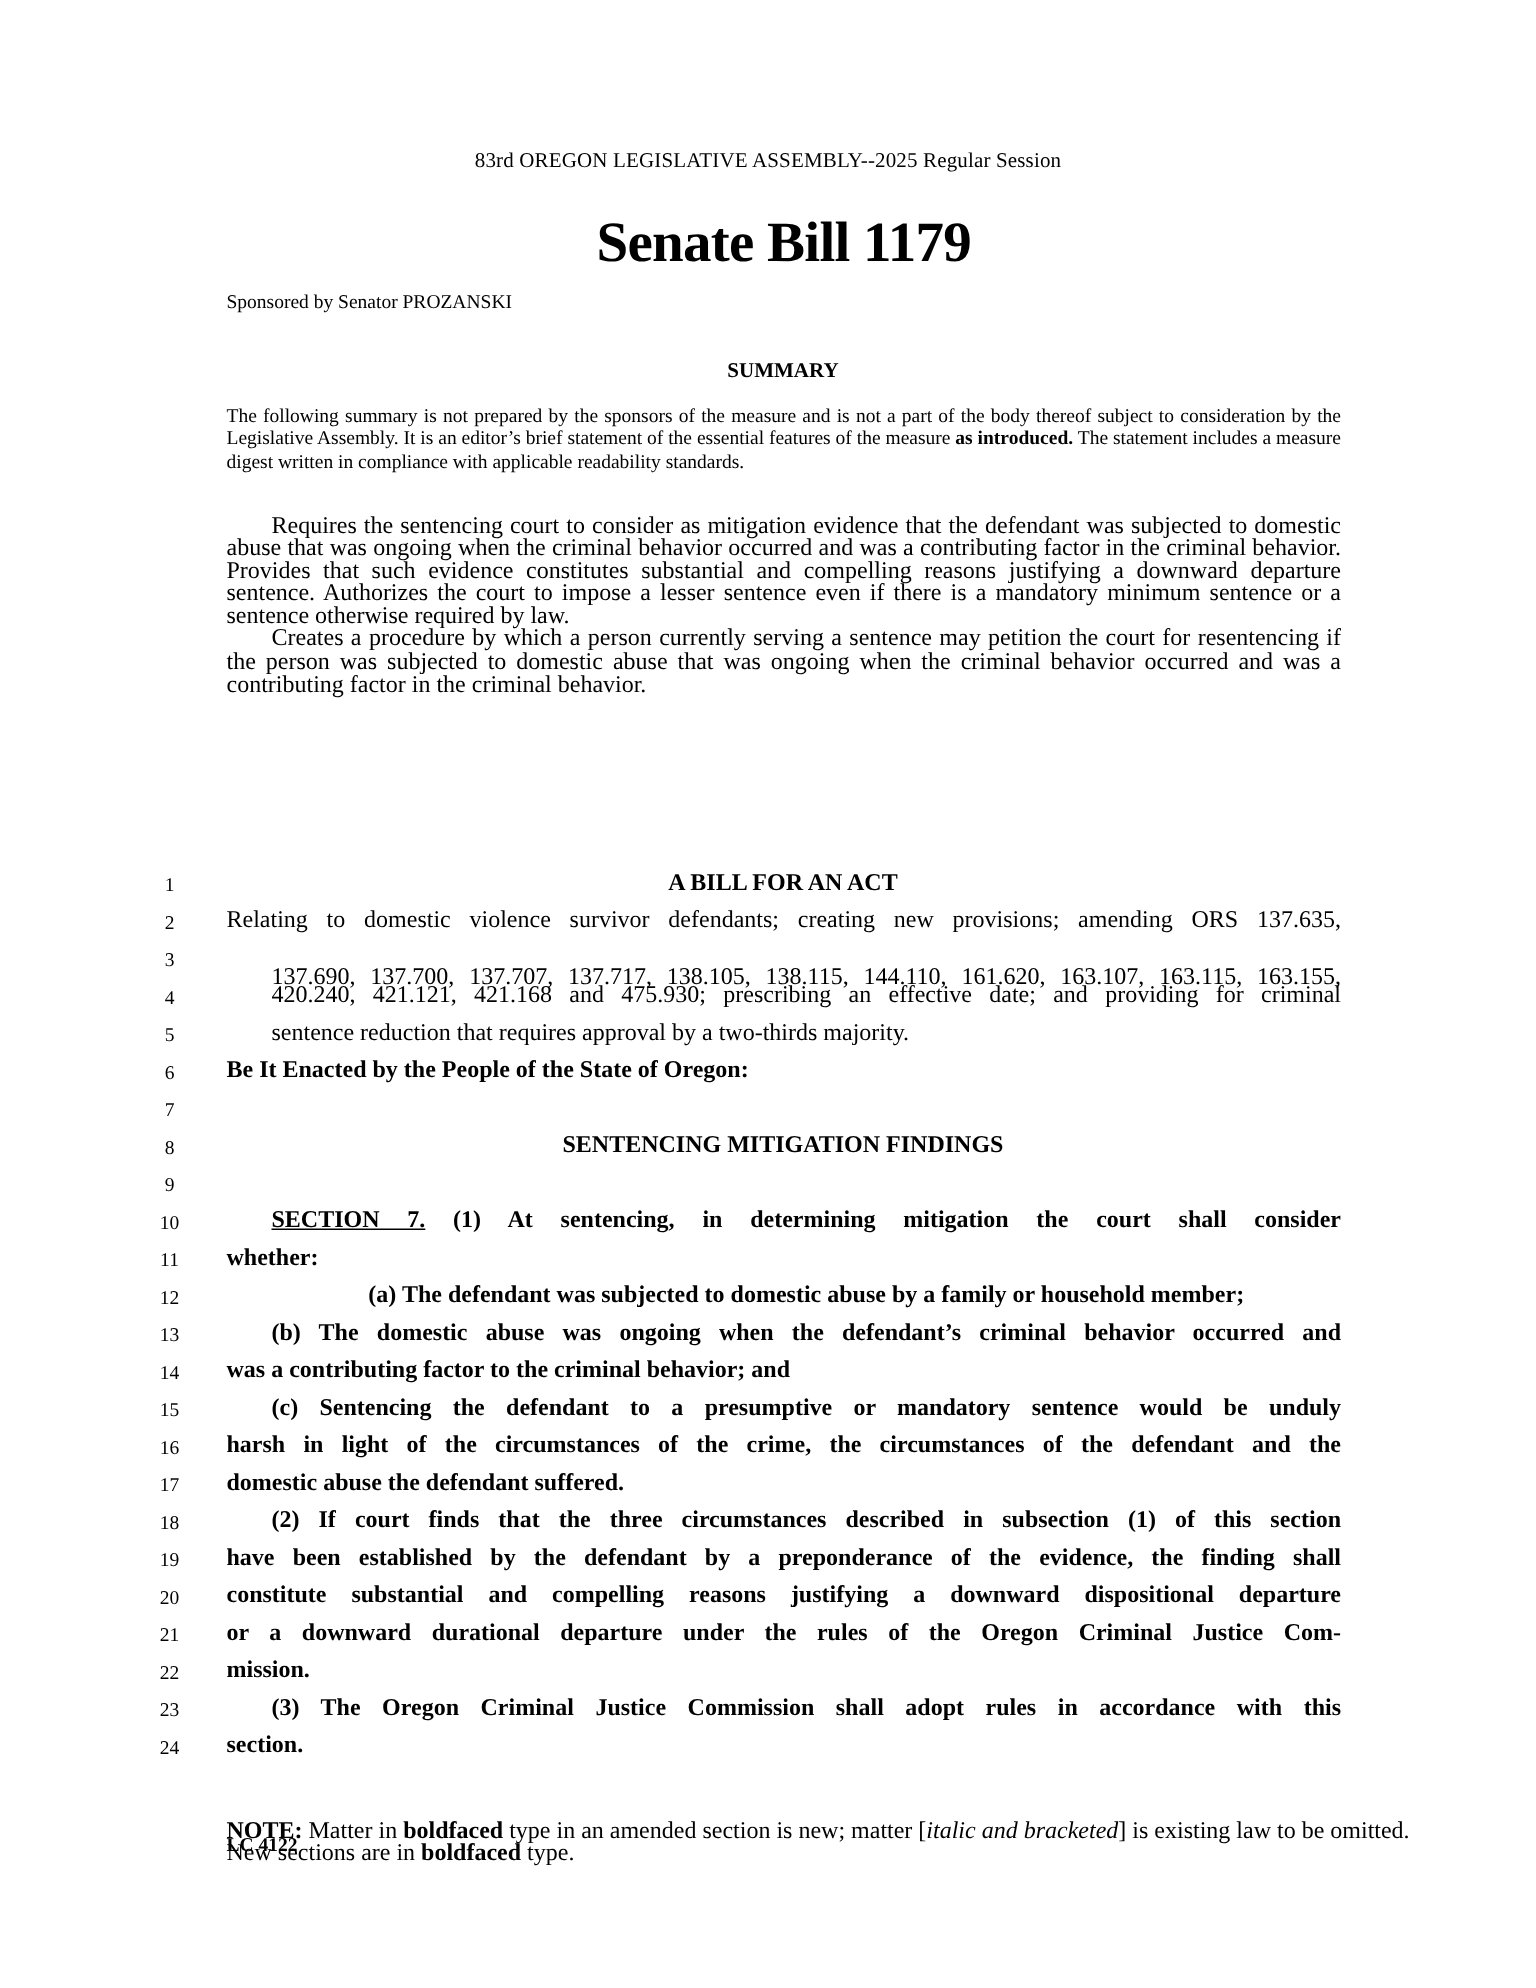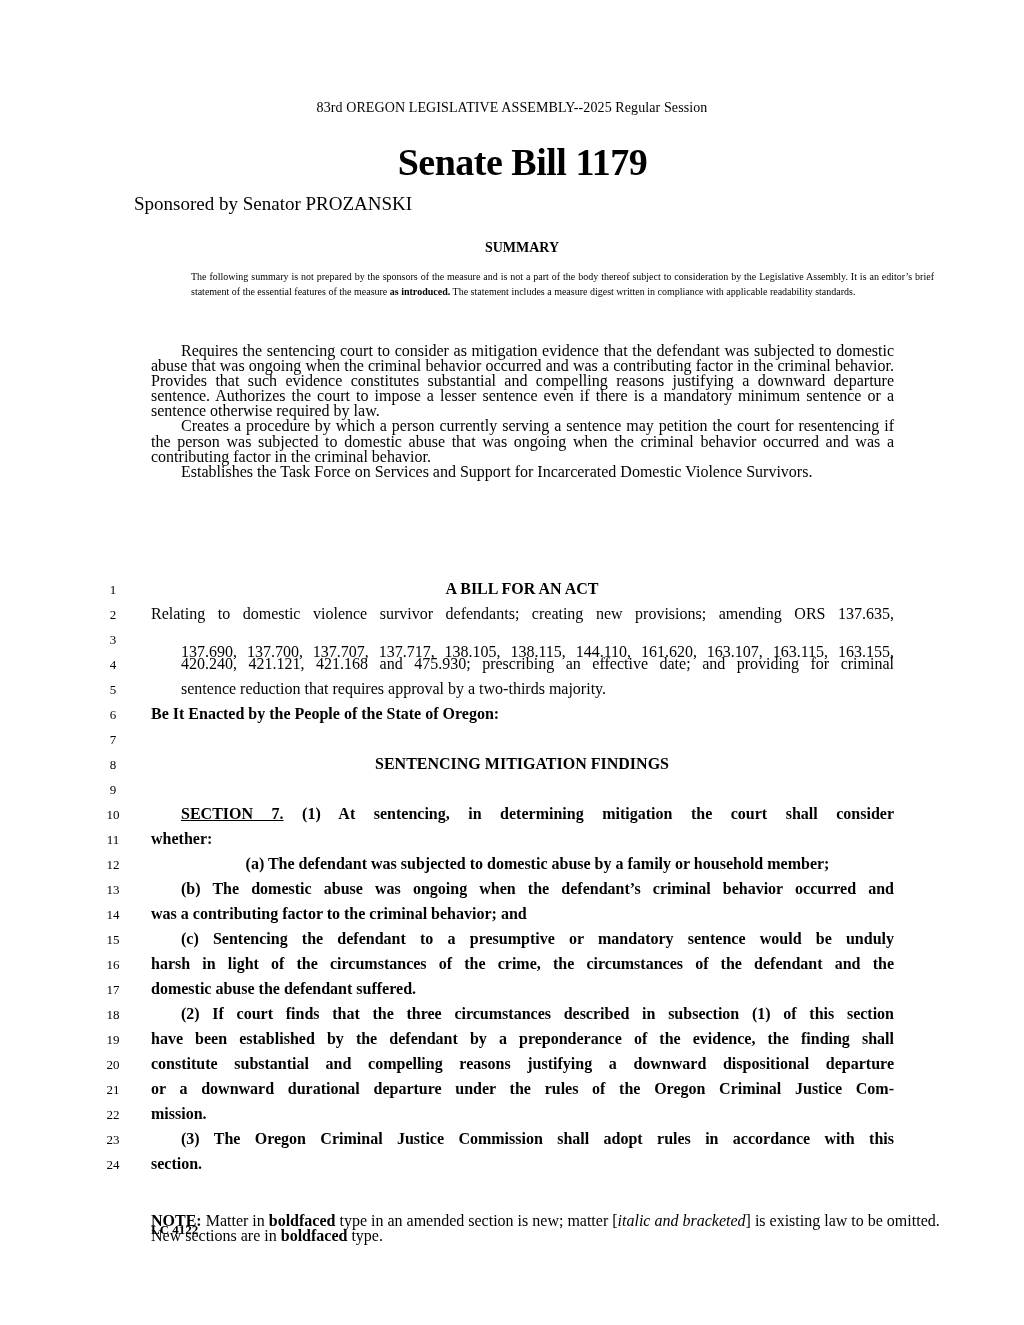--- a/index.html
+++ b/index.html
@@ -1,22 +1,22 @@
 <!DOCTYPE html>
 <html><head>
 <meta charset="utf-8">
 <style>
   html, body { margin: 0; padding: 0; background: #ffffff; }
   body { width: 1024px; height: 1325px; position: relative; overflow: hidden; color: #000; font-family: "Liberation Serif", "DejaVu Serif", serif; }
   .abs { position: absolute; }
   .session { left: 0; width: 1024px; top: 100px; text-align: center; font-size: 14px; letter-spacing: 0.1px; }
   .title { left: 0; width: 1045px; top: 140px; text-align: center; font-size: 38px; font-weight: bold; letter-spacing: -0.5px; }
-  .sponsor { left: 134px; top: 193px; font-size: 19px; }
+  .sponsor { left: 151px; top: 193px; font-size: 13px; }
   .summary-head { left: 0; width: 1044px; top: 240px; text-align: center; font-size: 14px; font-weight: bold; }
-  .summary-intro { left: 151px; width: 743px; top: 269px; font-size: 10px; line-height: 15.3px; text-align: justify; margin-left: 40px; }
+  .summary-intro { left: 151px; width: 743px; top: 269px; font-size: 13px; line-height: 15.3px; text-align: justify; }
   .digest { left: 151px; width: 743px; top: 343px; font-size: 16px; line-height: 15.1px; text-align: justify; }
   .digest p { margin: 0; text-indent: 30px; }
   .bill { left: 0; top: 578px; width: 1024px; }
   .ln { position: absolute; left: 100px; width: 26px; text-align: center; font-size: 13px; }
   .tx { position: absolute; left: 151px; width: 743px; font-size: 16px; white-space: nowrap; }
   .tx.just { text-align: justify; text-align-last: justify; white-space: normal; }
   .tx.ind { left: 181px; width: 713px; }
   .tx.pind { text-indent: 30px; text-align: center; }
   .tx.center { left: 0; width: 1044px; text-align: center; }
   .b { font-weight: bold; }
@@ -30,21 +30,20 @@
 <div class="abs session">83rd OREGON LEGISLATIVE ASSEMBLY--2025 Regular Session</div>
 <div class="abs title">Senate Bill 1179</div>
 <div class="abs sponsor">Sponsored by Senator PROZANSKI</div>
 
 <div class="abs summary-head">SUMMARY</div>
 <div class="abs summary-intro"><span>The following summary is not prepared by the sponsors of the measure and is not a part of the body thereof subject to consideration by the Legislative Assembly. It is an editor’s brief statement of the essential features of the measure </span><b>as introduced.</b><span> The statement includes a measure digest written in compliance with applicable readability standards.</span></div>
 
 <div class="abs digest">
   <p>Requires the sentencing court to consider as mitigation evidence that the defendant was subjected to domestic abuse that was ongoing when the criminal behavior occurred and was a contributing factor in the criminal behavior. Provides that such evidence constitutes substantial and compelling reasons justifying a downward departure sentence. Authorizes the court to impose a lesser sentence even if there is a mandatory minimum sentence or a sentence otherwise required by law.</p>
   <p>Creates a procedure by which a person currently serving a sentence may petition the court for resentencing if the person was subjected to domestic abuse that was ongoing when the criminal behavior occurred and was a contributing factor in the criminal behavior.</p>
-  <p>Establishes the Task Force on Services and Support for Incarcerated Domestic Violence Survivors.</p>
 </div>
 
 <div class="abs bill">
 
   <div class="ln" style="top:4px">1</div>
   <div class="ln" style="top:29px">2</div>
   <div class="ln" style="top:54px">3</div>
   <div class="ln" style="top:79px">4</div>
   <div class="ln" style="top:104px">5</div>
   <div class="ln" style="top:129px">6</div>

